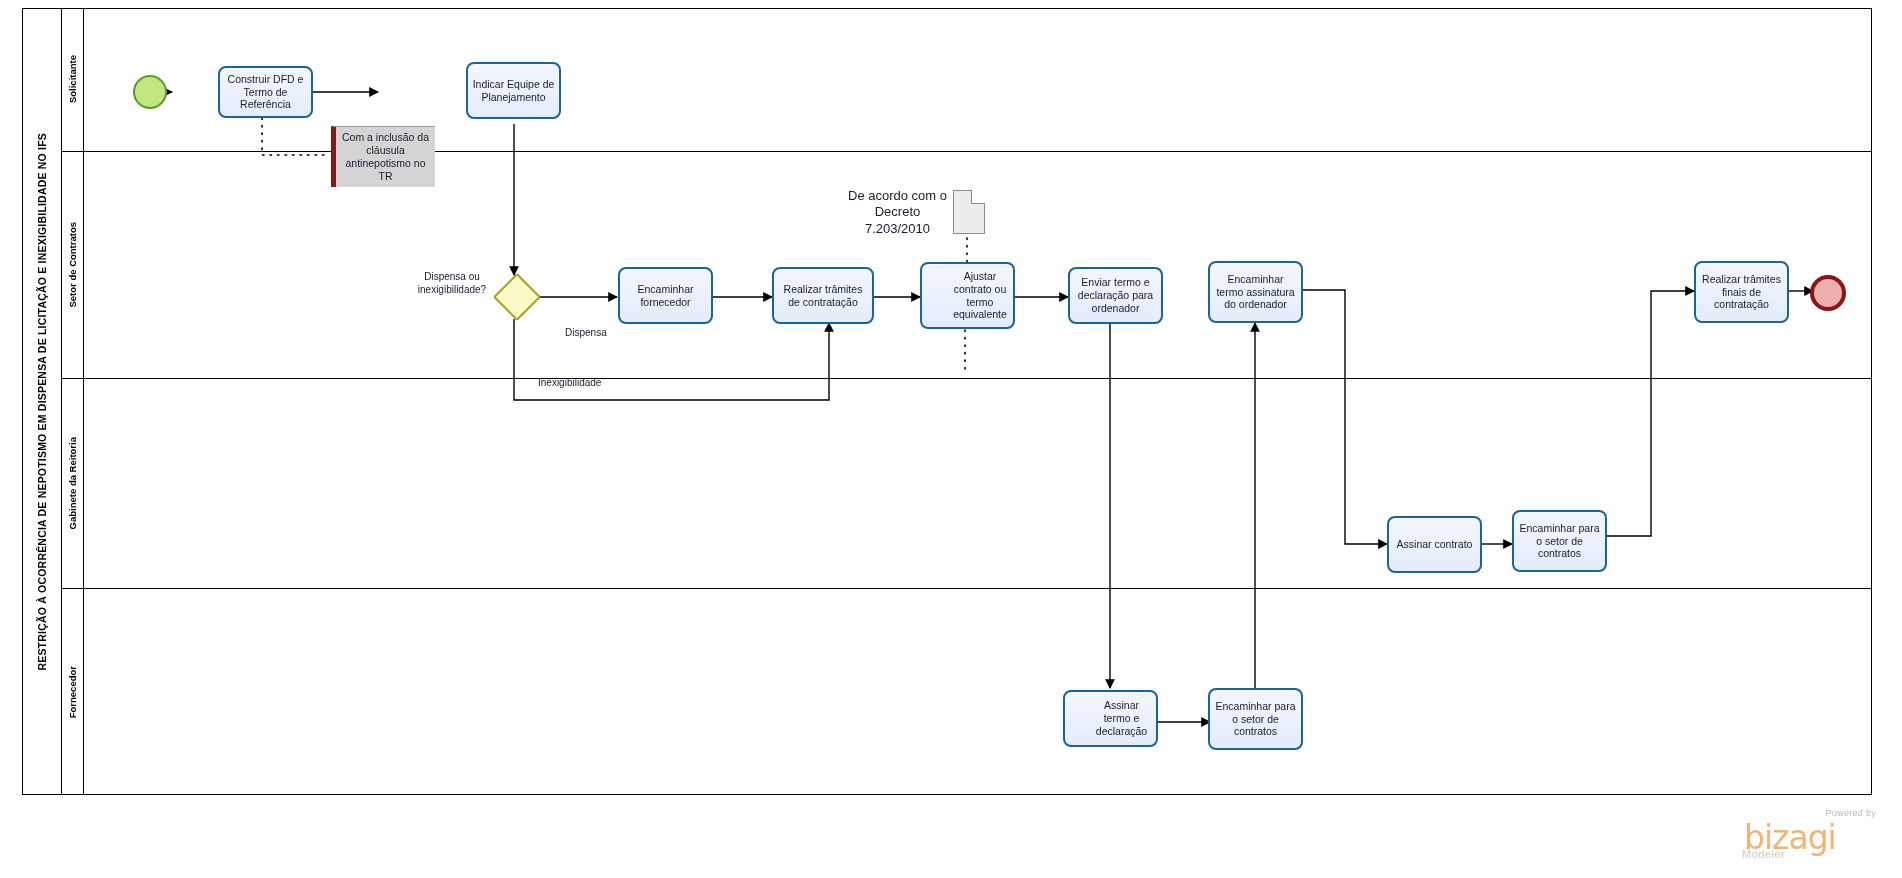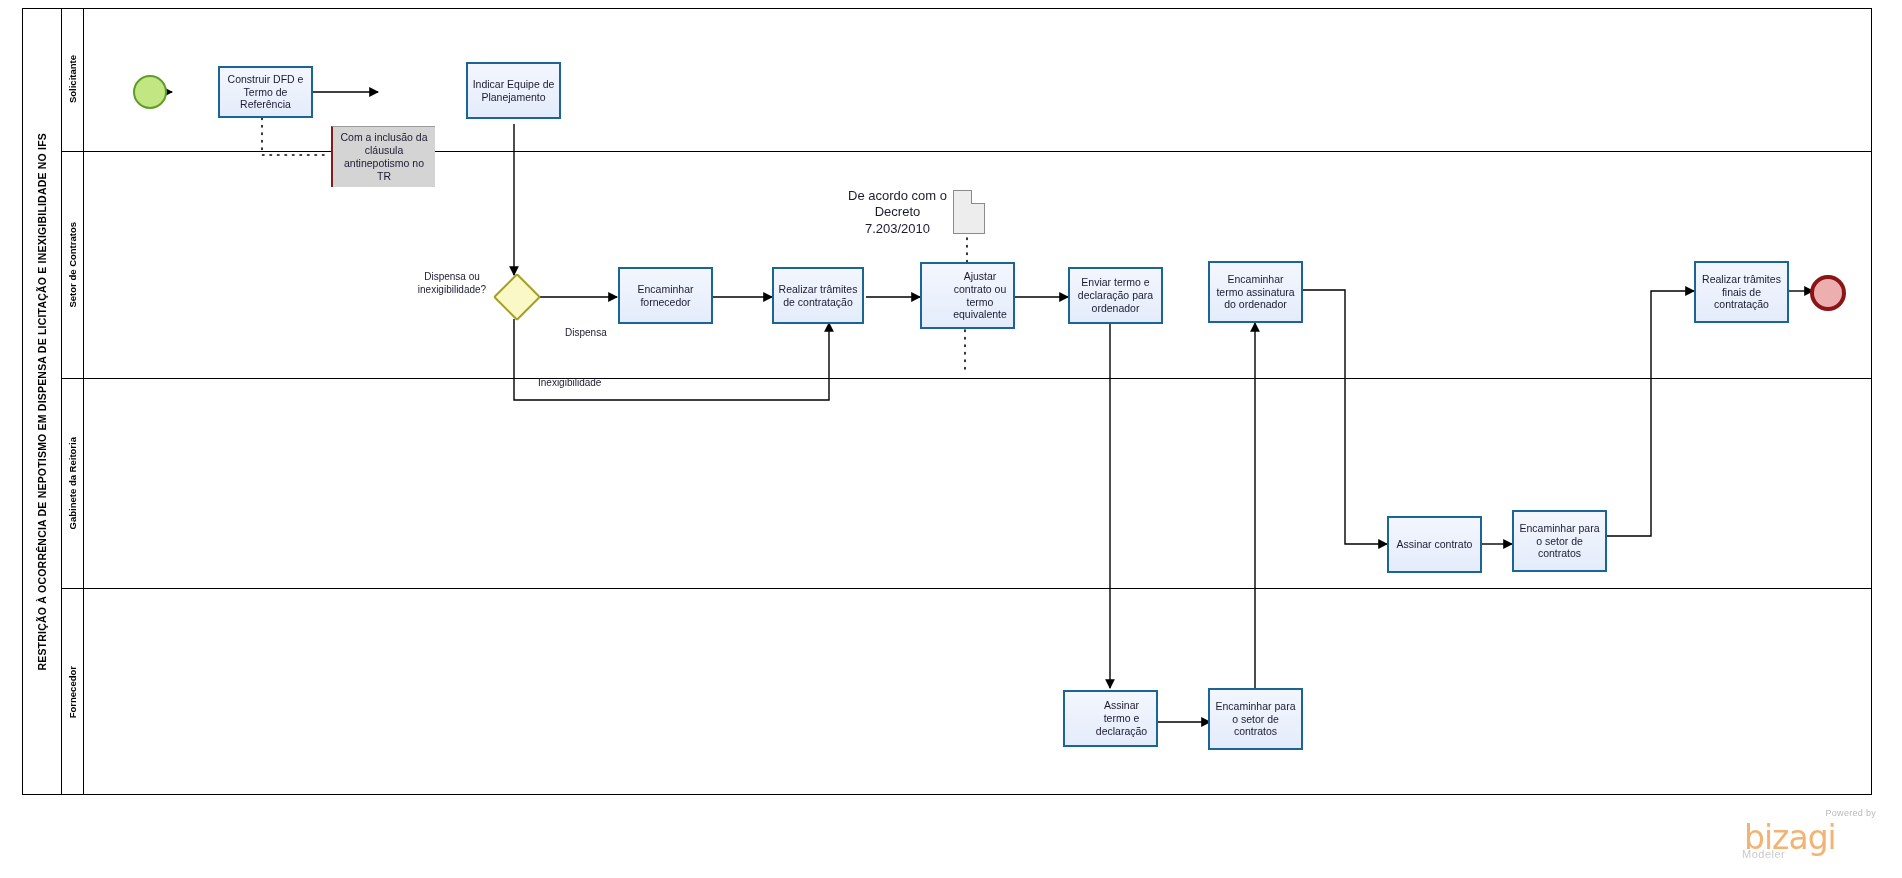--- a/index.html
+++ b/index.html
@@ -14,33 +14,33 @@
   .pool-title span{writing-mode:vertical-rl;transform:rotate(180deg);font-size:10.5px;font-weight:bold;letter-spacing:.2px;
                    white-space:nowrap;color:#000;}
 
   .lane{position:absolute;left:62px;width:1810px;box-sizing:border-box;border-bottom:1px solid #000;}
   .lane.last{border-bottom:none;}
   .lane-hdr{position:absolute;left:0;top:0;width:22px;height:100%;border-right:1px solid #000;box-sizing:border-box;
             display:flex;align-items:center;justify-content:center;}
   .lane-hdr span{writing-mode:vertical-rl;transform:rotate(180deg);font-size:9.5px;font-weight:bold;white-space:nowrap;color:#000;}
 
   
-  .task{position:absolute;box-sizing:border-box;border:2px solid #1a6496;border-radius:0;
+  .task{position:absolute;box-sizing:border-box;border:2px solid #1a6496;border-radius:8px;
         background:linear-gradient(180deg,#f3f6fd 0%,#e4ecfb 100%);
         display:flex;align-items:center;justify-content:center;text-align:center;
         font-size:10.5px;color:#1b1b30;line-height:1.22;padding:2px 3px;}
 
   .event{position:absolute;border-radius:50%;box-sizing:border-box;}
   .event.start{border:2px solid #5f9c28;background:#c2e682;}
   .event.end{border:4px solid #8b1414;background:#ecaeae;}
 
   .gateway{position:absolute;box-sizing:border-box;border:2px solid #a5a022;background:#fbf8c8;
            transform:rotate(45deg);border-radius:2px;}
 
-  .annot{position:absolute;box-sizing:border-box;background:#d4d4d4;border-left:2px solid #7f1d1d;border-top:1px solid #9a9a9a;
+  .annot{position:absolute;box-sizing:border-box;background:#d4d4d4;border-left:5px solid #7f1d1d;border-top:1px solid #9a9a9a;
          display:flex;align-items:center;justify-content:center;text-align:center;font-size:10.5px;color:#1b1b30;line-height:1.25;padding:8px 3px;}
 
   .dataobj{position:absolute;box-sizing:border-box;background:#ededed;border:1px solid #8a8a8a;}
   .dataobj .fold{position:absolute;right:-1px;top:-1px;width:13px;height:13px;background:#fff;border-left:1px solid #8a8a8a;border-bottom:1px solid #8a8a8a;}
   .dataobj-label{position:absolute;text-align:center;font-size:13px;color:#1b1b30;line-height:1.25;}
 
   .edge-label{position:absolute;font-size:10px;color:#1b1b30;white-space:nowrap;}
   .edge-label.multi{white-space:normal;text-align:center;line-height:1.25;}
 
   svg.flows{position:absolute;left:0;top:0;width:1902px;height:878px;pointer-events:none;}
@@ -142,21 +142,21 @@
   <div class="edge-label multi" style="left:392px;top:271px;width:120px;">Dispensa ou inexigibilidade?</div>
 
   <div class="gateway" style="left:500px;top:280px;width:34px;height:34px;"></div>
 
   <div class="edge-label" style="left:565px;top:279px;margin-top:48px;">Dispensa</div>
 
   <div class="edge-label" style="left:538px;top:377px;">Inexigibilidade</div>
 
   <div class="task" style="left:618px;top:267px;width:95px;height:57px;">Encaminhar fornecedor</div>
 
-  <div class="task" style="left:772px;top:267px;width:92px;height:57px;">Realizar trâmites de contratação</div>
+  <div class="task" style="left:772px;top:267px;width:102px;height:57px;">Realizar trâmites de contratação</div>
 
   <div class="task" style="left:920px;top:262px;width:95px;height:67px;padding-left:28px;">Ajustar contrato ou termo equivalente</div>
 
   <div class="dataobj" style="left:953px;top:190px;width:32px;height:44px;">
     <div class="fold"></div>
   </div>
   <div class="dataobj-label" style="left:845px;top:188px;width:105px;">De acordo com o Decreto 7.203/2010</div>
 
 
   <div class="task" style="left:1068px;top:267px;width:95px;height:57px;">Enviar termo e declaração para ordenador</div>

